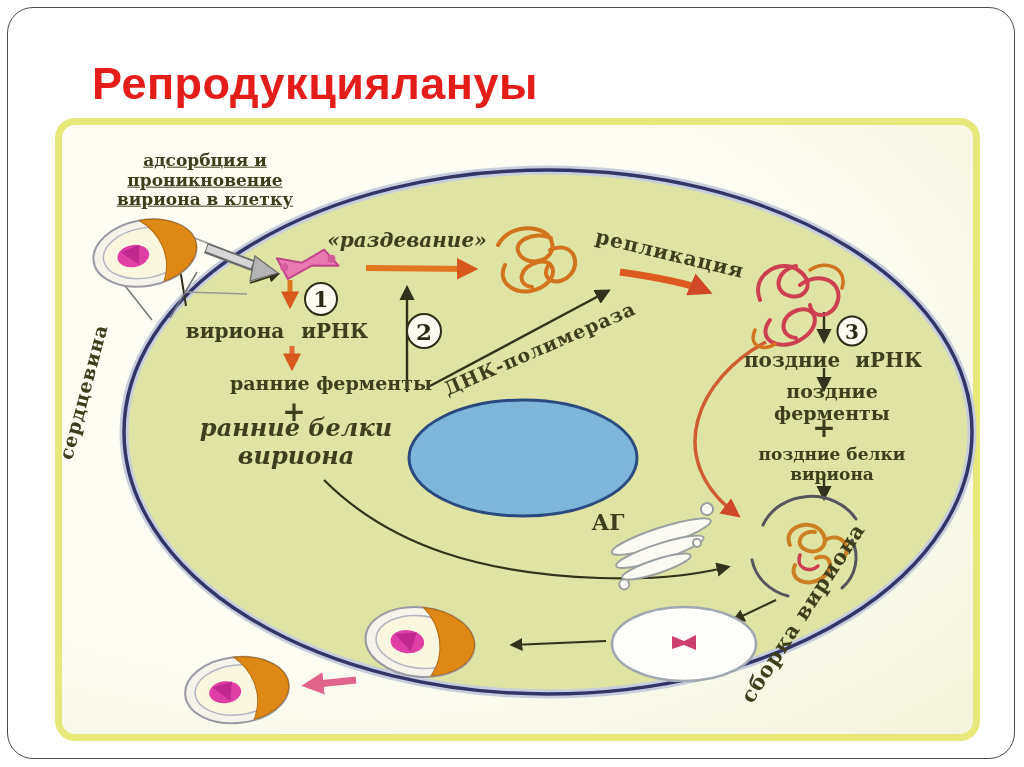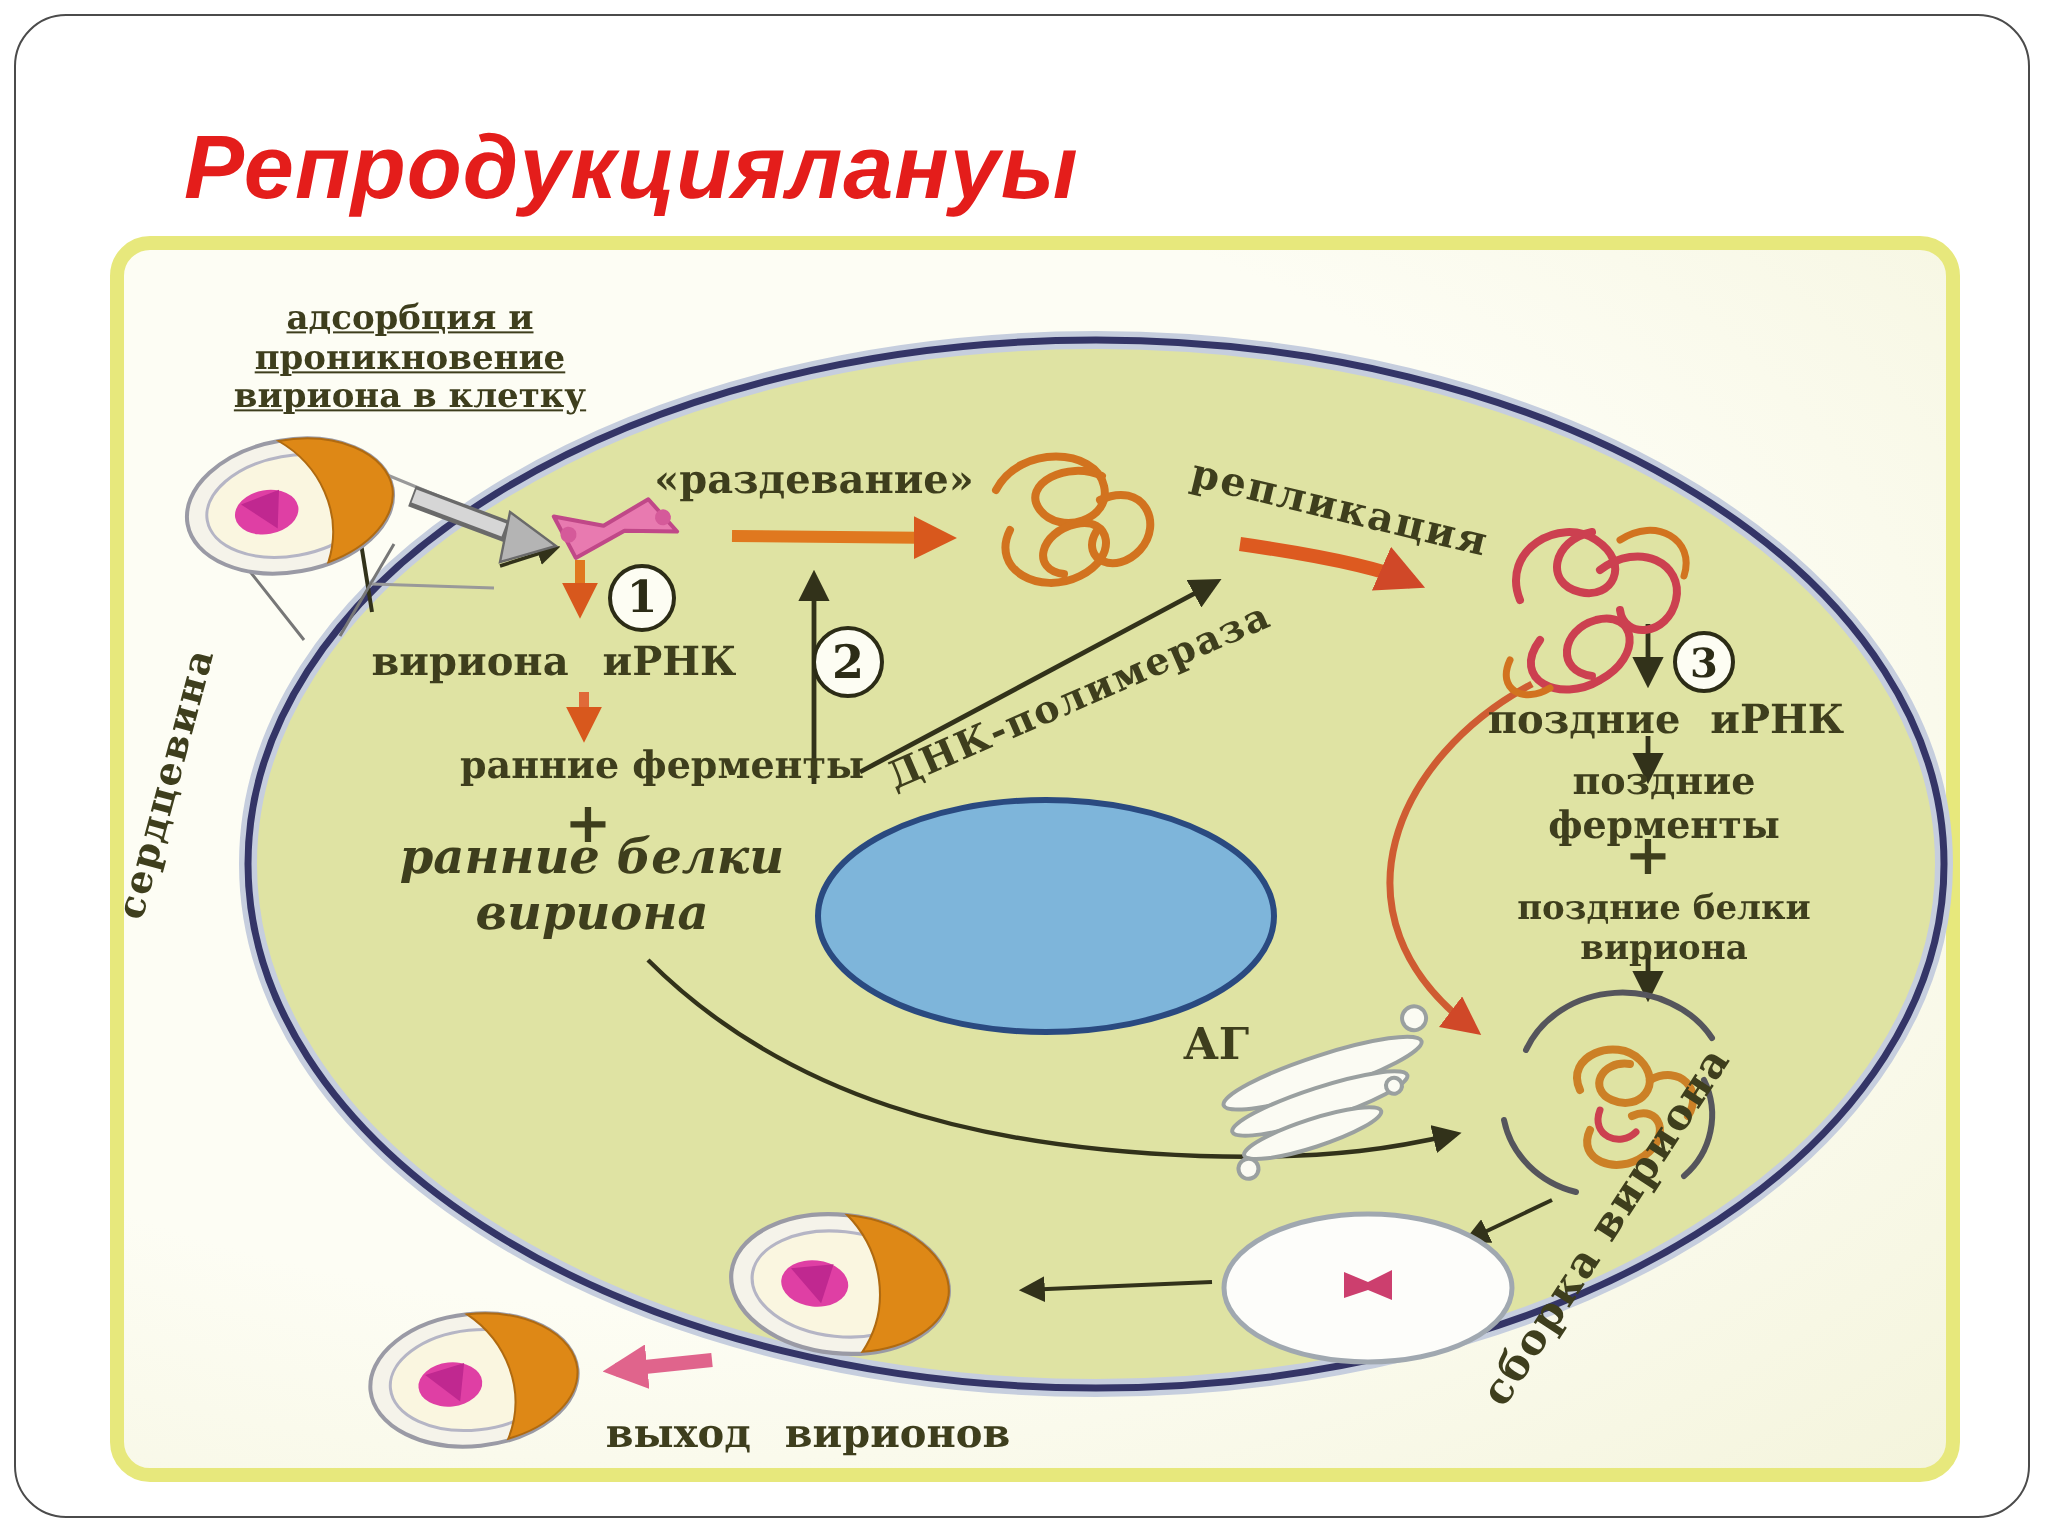--- a/index.html
+++ b/index.html
@@ -9,21 +9,21 @@
     --c-arrow_orange:#e0781f; --c-arrow_red:#d04828; --c-arrow_pink:#e0648c;
     --c-arrow_dark:#32321a; --c-virion_orange:#de8816; --c-virion_pink:#df3fa4;
   }
   *{margin:0;padding:0;box-sizing:border-box}
   html,body{width:1024px;height:767px;background:#ffffff;overflow:hidden;
     font-family:"DejaVu Serif",serif;}
   .stage{position:absolute;left:0;top:0;width:1024px;height:767px;}
   .slide-frame{position:absolute;left:7px;top:7px;width:1008px;height:752px;
     border:1.5px solid #4b4b4b;border-radius:26px;background:#fff;}
   .slide-title{position:absolute;left:92px;top:58px;font-family:"Liberation Sans",sans-serif;
-    font-weight:600;font-size:45px;color:var(--c-title);letter-spacing:0.5px;font-style:italic;}
+    font-weight:600;font-size:45px;color:var(--c-title);letter-spacing:0.5px;}
   .panel{position:absolute;left:55px;top:118px;width:925px;height:623px;
     border:7px solid var(--c-panel_border);border-radius:20px;
     background:radial-gradient(ellipse at 30% 40%, #fdfdf4 55%, #f4f4dc 100%);}
   svg.gfx{position:absolute;left:0;top:0;width:1024px;height:767px;}
   .lbl{position:absolute;transform:translate(-50%,-50%);color:var(--c-label_text);
     font-weight:bold;white-space:pre-line;text-align:center;line-height:1.15;}
   .badge{position:absolute;transform:translate(-50%,-50%);border:2.5px solid #2c2c16;
     border-radius:50%;background:#fdfdf3;color:#2c2c16;font-weight:bold;
     display:flex;align-items:center;justify-content:center;}
 </style>
@@ -150,33 +150,32 @@
 
     <use href="#virion" transform="translate(145,253) rotate(-10)"></use>
     <use href="#virion" transform="translate(420,642) rotate(6) scale(1.05)"></use>
     <use href="#virion" transform="translate(237,690) rotate(-6)"></use>
   </svg>
 
   <div class="lbl" style="left:205px;top:180px;font-size:17px;text-decoration:underline;">адсорбция и
 проникновение
 вириона в клетку</div>
   <div class="lbl" style="left:84px;top:392px;font-size:19px;letter-spacing:1px;transform:translate(-50%,-50%) rotate(-75deg);">сердцевина</div>
-  <div class="lbl" style="left:407px;top:240px;font-size:20px;">«раздевание»</div>
+  <div class="lbl" style="left:407px;top:240px;font-size:20px;font-style:italic;">«раздевание»</div>
   <div class="lbl" style="left:277px;top:331px;font-size:20px;word-spacing:10px;">вириона иРНК</div>
   <div class="lbl" style="left:283px;top:384px;font-size:19px;margin-left:48px;">ранние ферменты</div>
   <div class="lbl" style="left:294px;top:412px;font-size:28px;">+</div>
   <div class="lbl" style="left:296px;top:442px;font-size:24px;font-style:italic;">ранние белки
 вириона</div>
   <div class="lbl" style="left:540px;top:349px;font-size:19px;letter-spacing:1px;transform:translate(-50%,-50%) rotate(-23.5deg);">ДНК-полимераза</div>
   <div class="lbl" style="left:670px;top:254px;font-size:20px;letter-spacing:1px;transform:translate(-50%,-50%) rotate(13.5deg);">репликация</div>
   <div class="lbl" style="left:832px;top:403px;font-size:19px;">поздние ферменты</div>
   <div class="lbl" style="left:833px;top:360px;font-size:20px;word-spacing:8px;">поздние иРНК</div>
   <div class="lbl" style="left:824px;top:428px;font-size:28px;">+</div>
   <div class="lbl" style="left:832px;top:465px;font-size:17px;">поздние белки
 вириона</div>
   <div class="lbl" style="left:608px;top:523px;font-size:22px;">АГ</div>
   <div class="lbl" style="left:803px;top:613px;font-size:21px;letter-spacing:1px;transform:translate(-50%,-50%) rotate(-57deg);">сборка вириона</div>
-  <div class="lbl" style="left:404px;top:717px;font-size:20px;word-spacing:10px;">выход вирионов</div>
 
   <div class="badge" style="left:321px;top:299px;width:34px;height:34px;font-size:22px;">1</div>
   <div class="badge" style="left:424px;top:331px;width:36px;height:36px;font-size:23px;">2</div>
   <div class="badge" style="left:852px;top:331px;width:31px;height:31px;font-size:20px;">3</div>
 </div>
 
 </body></html>

